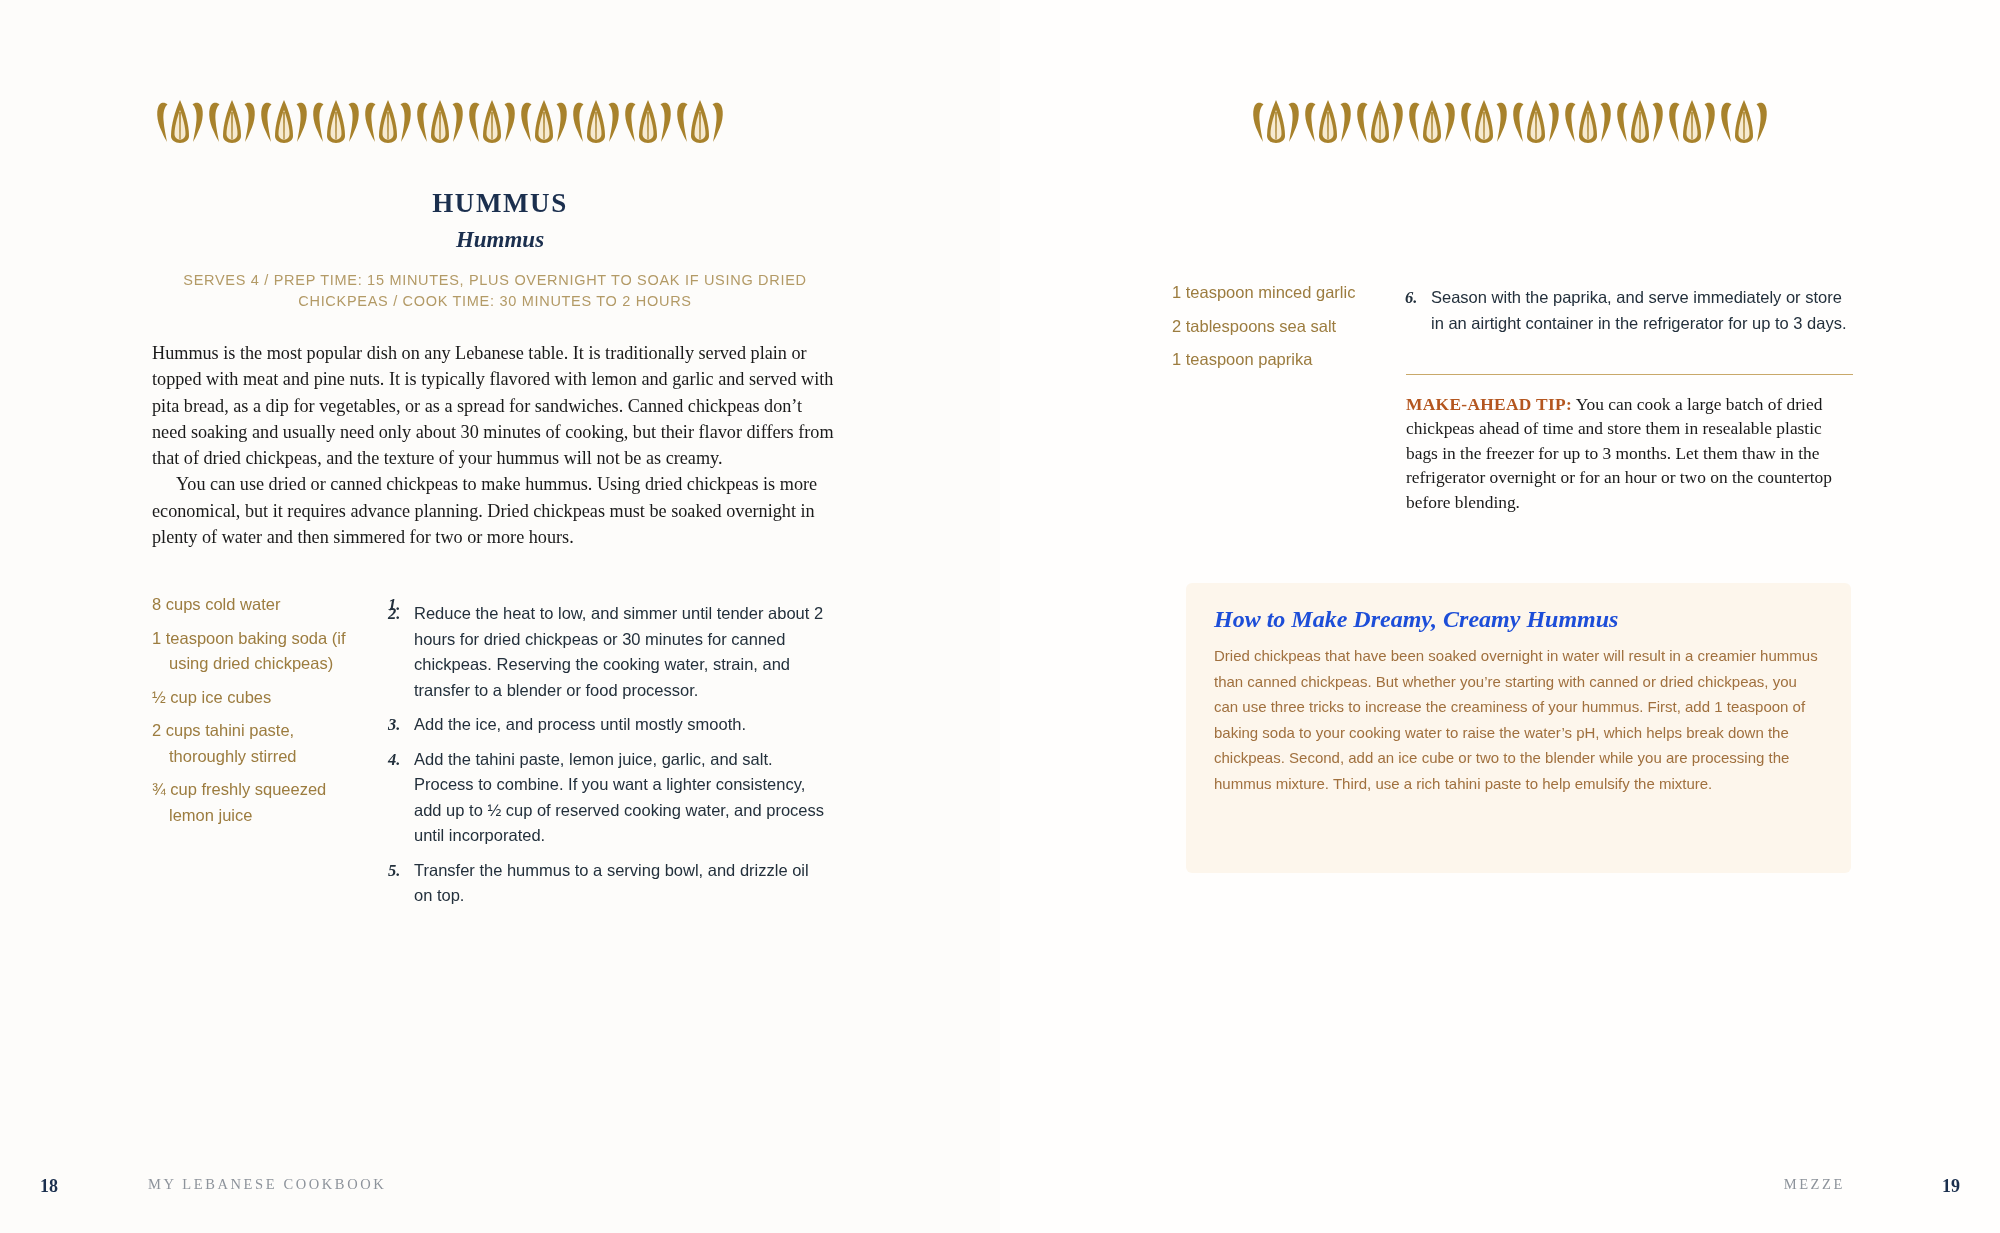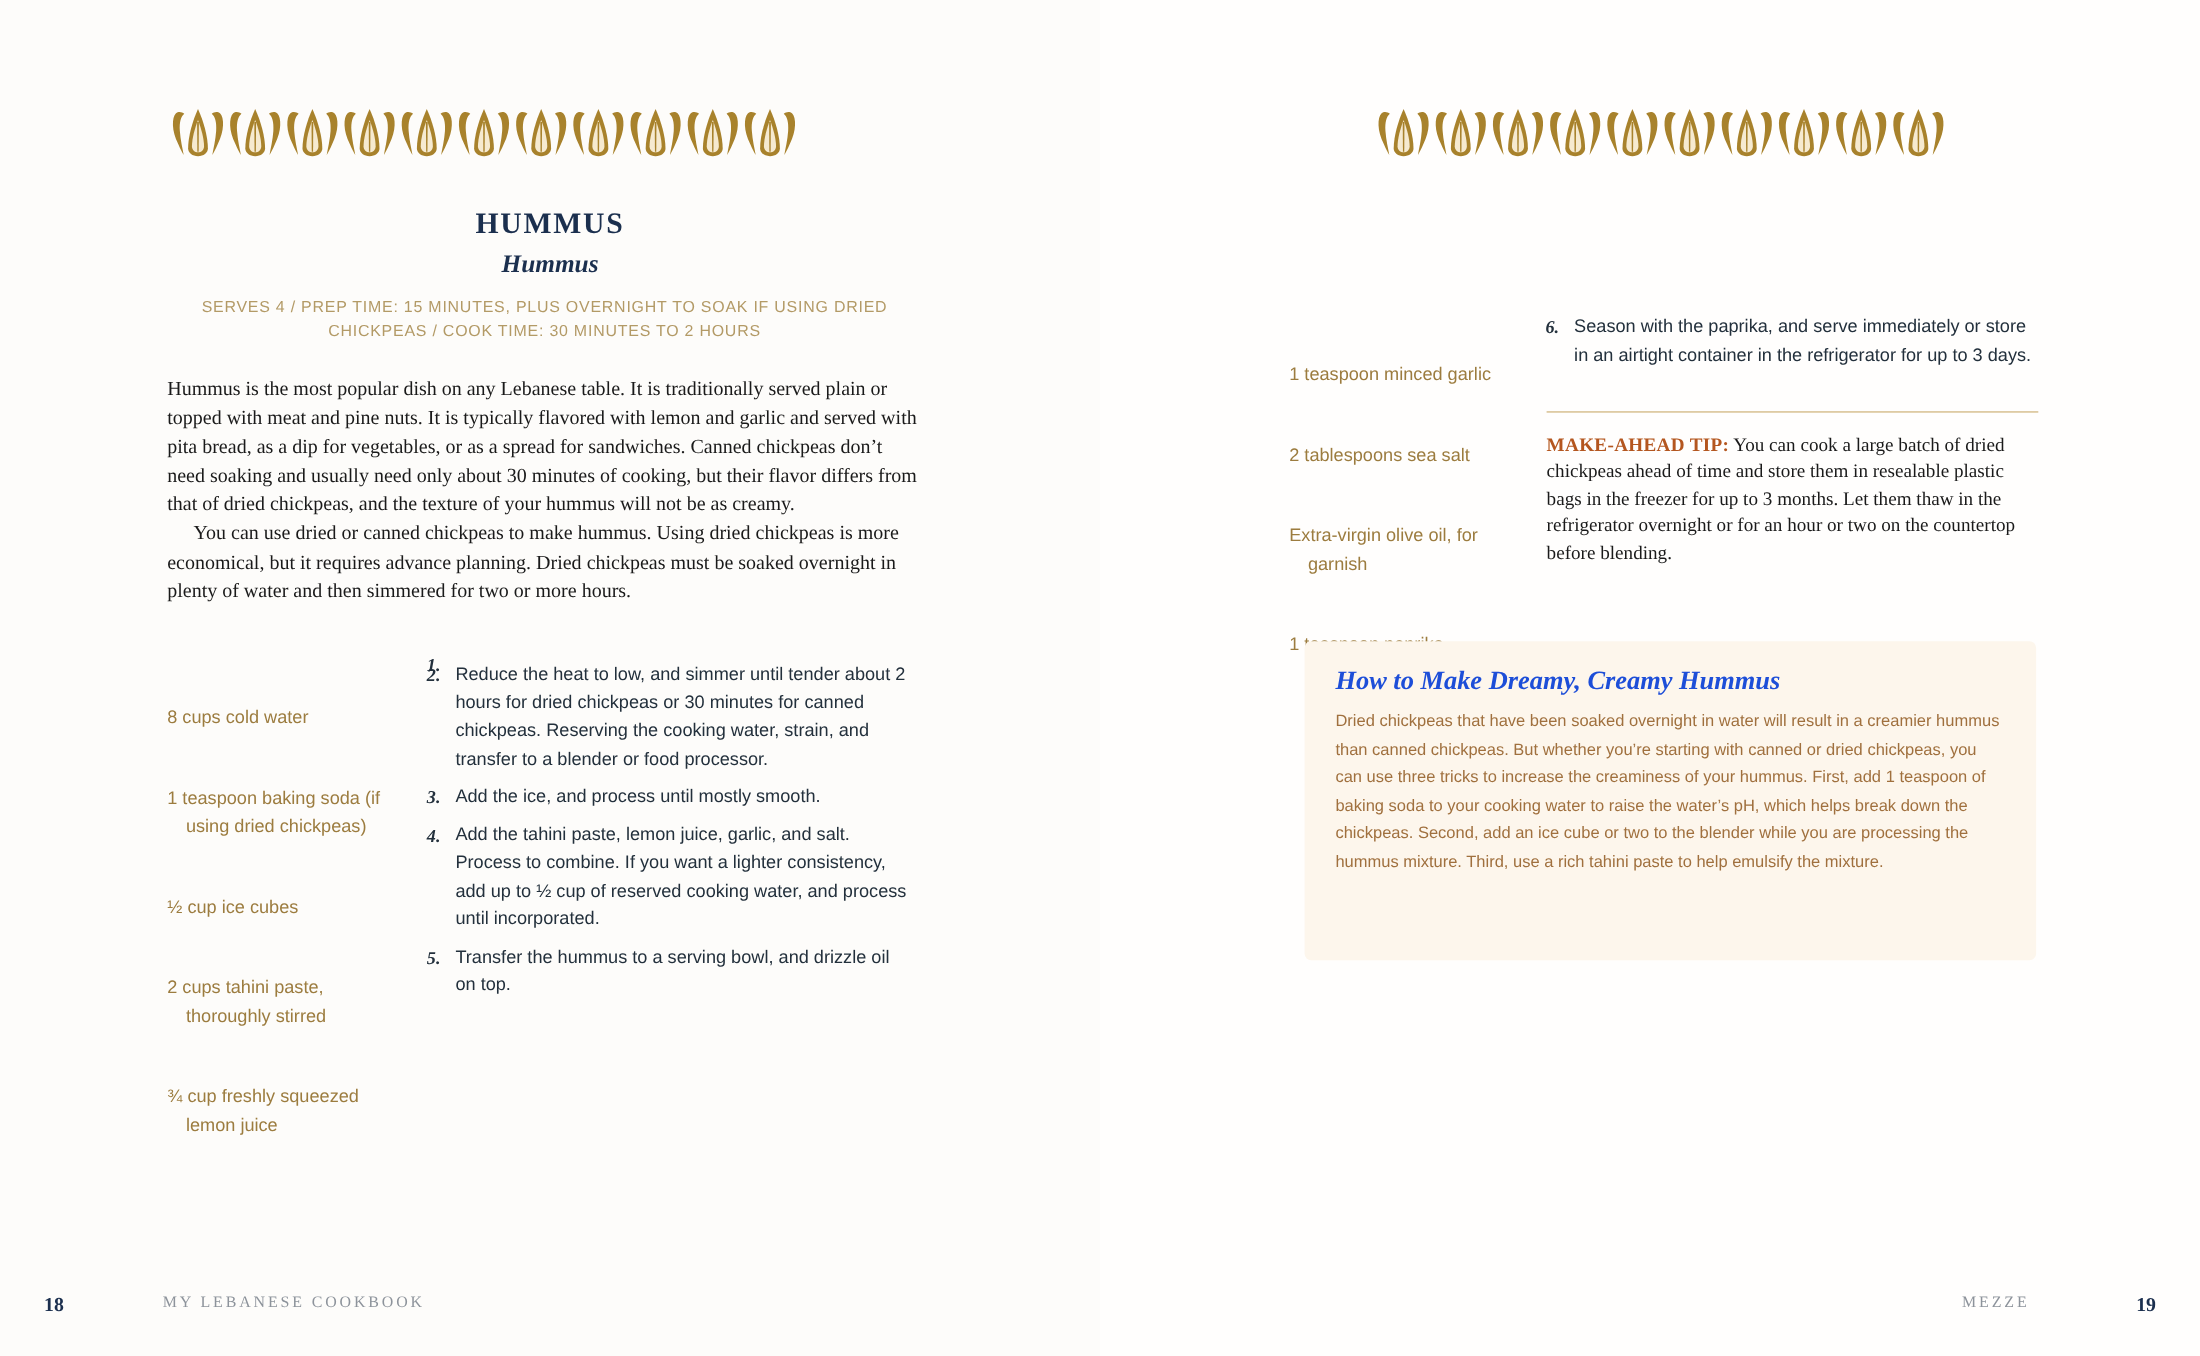--- a/index.html
+++ b/index.html
@@ -92,21 +92,20 @@
     font-size: 16.5px;
     line-height: 25.5px;
     color: #9c7c3f;
   }
   .ing-left { left: 152px; top: 592px; width: 212px; }
   .ing-right { left: 1172px; top: 280px; width: 215px; }
   .ing-item {
     margin-bottom: 8px;
     padding-left: 17px;
     text-indent: -17px;
-    margin-top: 48px;
   }
   .ing-item:last-child { margin-bottom: 0; }
 
   .steps {
     position: absolute;
     font-family: "Liberation Sans", sans-serif;
     font-size: 16.5px;
     line-height: 25.5px;
     color: #23303c;
   }
@@ -400,21 +399,20 @@
           </svg></span>
       </div>
 
     <div class="folio folio-right">19</div>
     <div class="running-head rh-right">MEZZE</div>
   </div>
 
   <div class="ingredients ing-right" id="ingredients-right">
       <div class="ing-item">1 teaspoon minced garlic</div>
       <div class="ing-item">2 tablespoons sea salt</div>
-      <div class="ing-item">Extra-virgin olive oil, for garnish</div>
       <div class="ing-item">1 teaspoon paprika</div>
     </div>
   <div class="steps steps-right" id="steps-right">
       <div class="step"><span class="step-num">6.</span><span class="step-text">Season with the paprika, and serve immediately or store in an airtight container in the refrigerator for up to 3 days.</span></div>
     </div>
 
   <div class="tip-rule"></div>
   <div class="tip">
     <span class="tip-label">MAKE-AHEAD TIP:</span><span> You can cook a large batch of dried chickpeas ahead of time and store them in resealable plastic bags in the freezer for up to 3 months. Let them thaw in the refrigerator overnight or for an hour or two on the countertop before blending.</span>
   </div>

